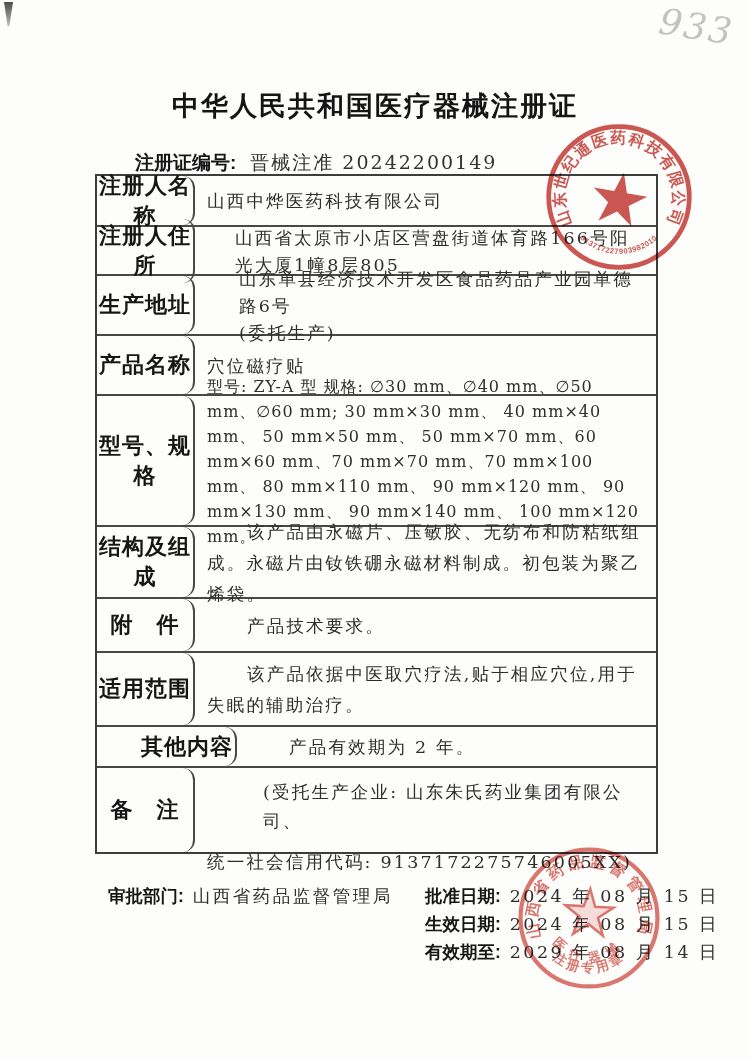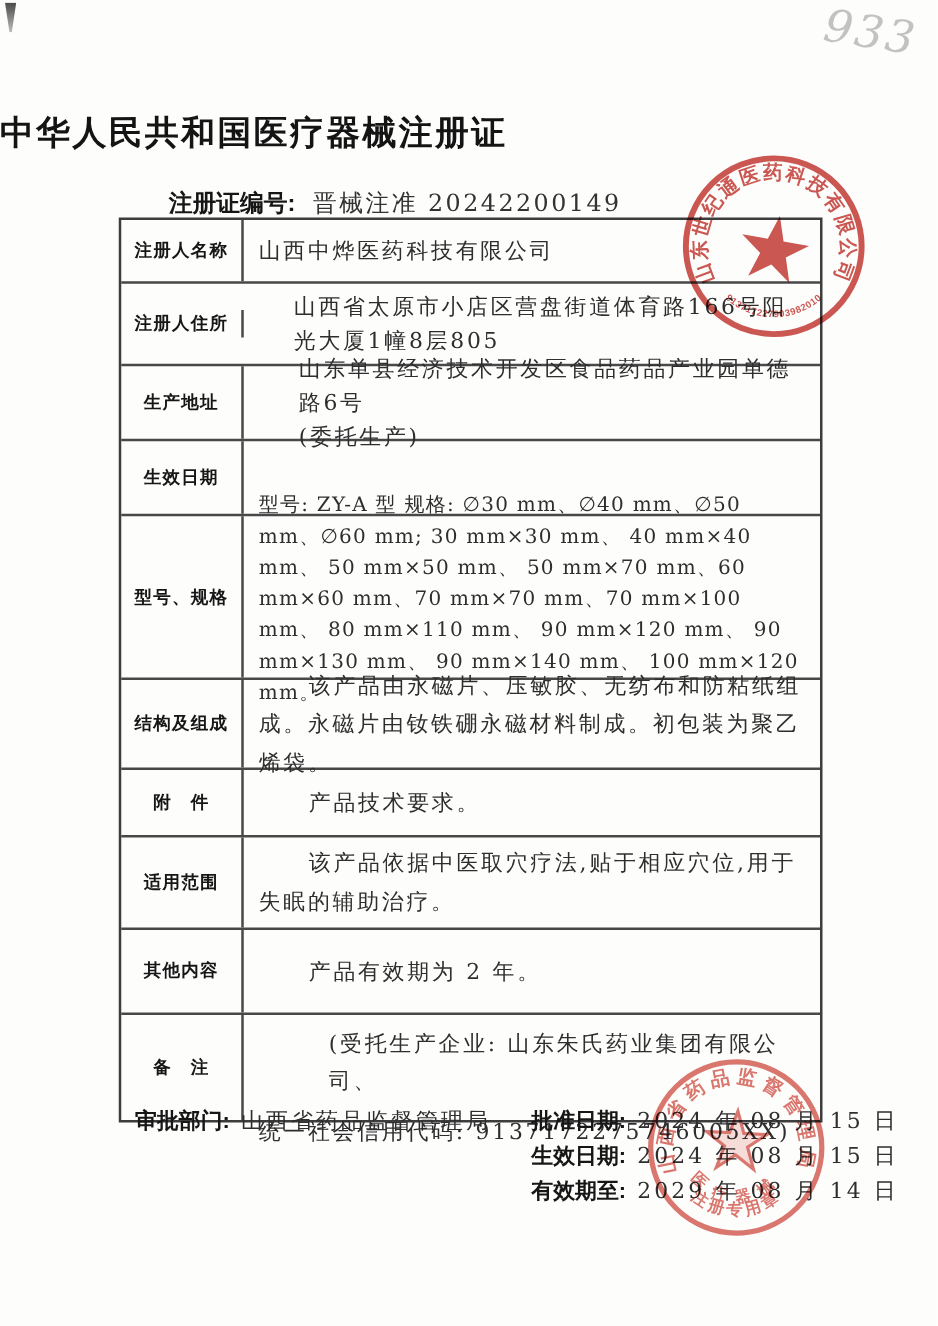--- a/index.html
+++ b/index.html
@@ -15,21 +15,21 @@
     clip-path:polygon(0 0,100% 0,60% 100%,40% 100%);
   }
   .handwritten{
     position:absolute;right:16px;top:6px;
     font-style:italic;font-size:36px;color:#c2c2c2;
     transform:rotate(9deg);letter-spacing:2px;
     font-family:"DejaVu Serif",serif;
   }
   .title{
     position:absolute;top:88px;left:0;width:100%;
-    font-size:27px;font-weight:700;letter-spacing:2px;
+    text-align:center;font-size:27px;font-weight:700;letter-spacing:2px;
     color:#141414;
   }
   .regline{
     position:absolute;top:150px;left:135px;white-space:nowrap;
     font-size:19px;
     text-align:right;
   }
   .regline .lab{font-weight:700;color:#161616;}
   .regline .val{
     font-family:"DejaVu Serif","Liberation Serif",serif;
@@ -38,32 +38,32 @@
   .cert-table{
     position:absolute;left:95px;top:174px;width:563px;
     border:2px solid #3d3d3d;box-sizing:border-box;
     background:transparent;
   }
   .trow{display:flex;box-sizing:border-box;border-top:2px solid #484848;}
   .trow:first-child{border-top:none;}
   .tlabel{
     width:98px;flex:0 0 98px;border-right:2px solid #484848;
     display:flex;align-items:center;justify-content:center;
-    font-size:14px;font-weight:700;color:#161616;text-align:center;
-    letter-spacing:1px;box-sizing:border-box;padding:2px;
+    font-size:22px;font-weight:700;color:#161616;text-align:center;
+    letter-spacing:1px;box-sizing:border-box;padding:2px;border-radius:12px;
   }
   .tvalue{
     flex:1;box-sizing:border-box;padding:6px 8px 4px 12px;
     font-family:"DejaVu Serif","Liberation Serif",serif;
     font-size:17.5px;color:#2e2e2e;letter-spacing:2.2px;line-height:29px;
     display:flex;flex-direction:column;justify-content:center;
   }
-  .r0{height:49px;} .r1{height:66px;align-items:center;} .r2{height:60px;} .r3{height:60px;}
+  .r0{height:49px;} .r1{height:49px;align-items:center;} .r2{height:60px;} .r3{height:60px;}
   .r4{height:131px;} .r5{height:72px;} .r6{height:74px;} .r7{height:54px;}
-  .r8{height:68px;} .r9{height:86px;}
+  .r8{height:41px;padding-left:42px;} .r9{height:86px;}
   .r4 .tvalue{font-size:16px;line-height:25px;letter-spacing:1px;border-radius:26px;}
   .indent .vtext{text-indent:40px;}
   .remark-l1{padding-left:56px;}
   .remark-l2{margin-top:12px;}
   .footer{position:absolute;left:95px;top:884px;width:563px;font-size:17.5px;}
   .approval{position:absolute;left:13px;top:0;white-space:nowrap;}
   .flabel{font-weight:700;color:#161616;}
   .fvalue{
     font-family:"DejaVu Serif","Liberation Serif",serif;color:#2e2e2e;
     letter-spacing:2.5px;margin-left:4px;
@@ -101,21 +101,24 @@
       </div>
   </div>
   <div class="trow r2">
     <div class="tlabel">生产地址</div>
     <div class="tvalue" style="line-height:27px;padding-left:44px;">
       <div class="vtext">山东单县经济技术开发区食品药品产业园单德路6号</div>
       <div class="vtext">(委托生产)</div>
     </div>
   </div>
   <div class="trow r3">
-    <div class="tlabel">生效日期</div>
+    <div class="tlabel">产品名称</div>
+    <div class="tvalue">
+        <div class="vtext">穴位磁疗贴</div>
+      </div>
   </div>
   <div class="trow r4">
     <div class="tlabel">型号、规格</div>
     <div class="tvalue">
         <div class="vtext">型号: ZY-A 型  规格: ∅30 mm、∅40 mm、∅50 mm、∅60 mm; 30 mm×30 mm、 40 mm×40 mm、 50 mm×50 mm、 50 mm×70 mm、60 mm×60 mm、70 mm×70 mm、70 mm×100 mm、 80 mm×110 mm、 90 mm×120 mm、 90 mm×130 mm、 90 mm×140 mm、 100 mm×120 mm。</div>
       </div>
   </div>
   <div class="trow r5 indent">
     <div class="tlabel">结构及组成</div>
     <div class="tvalue" style="line-height:31px;">

